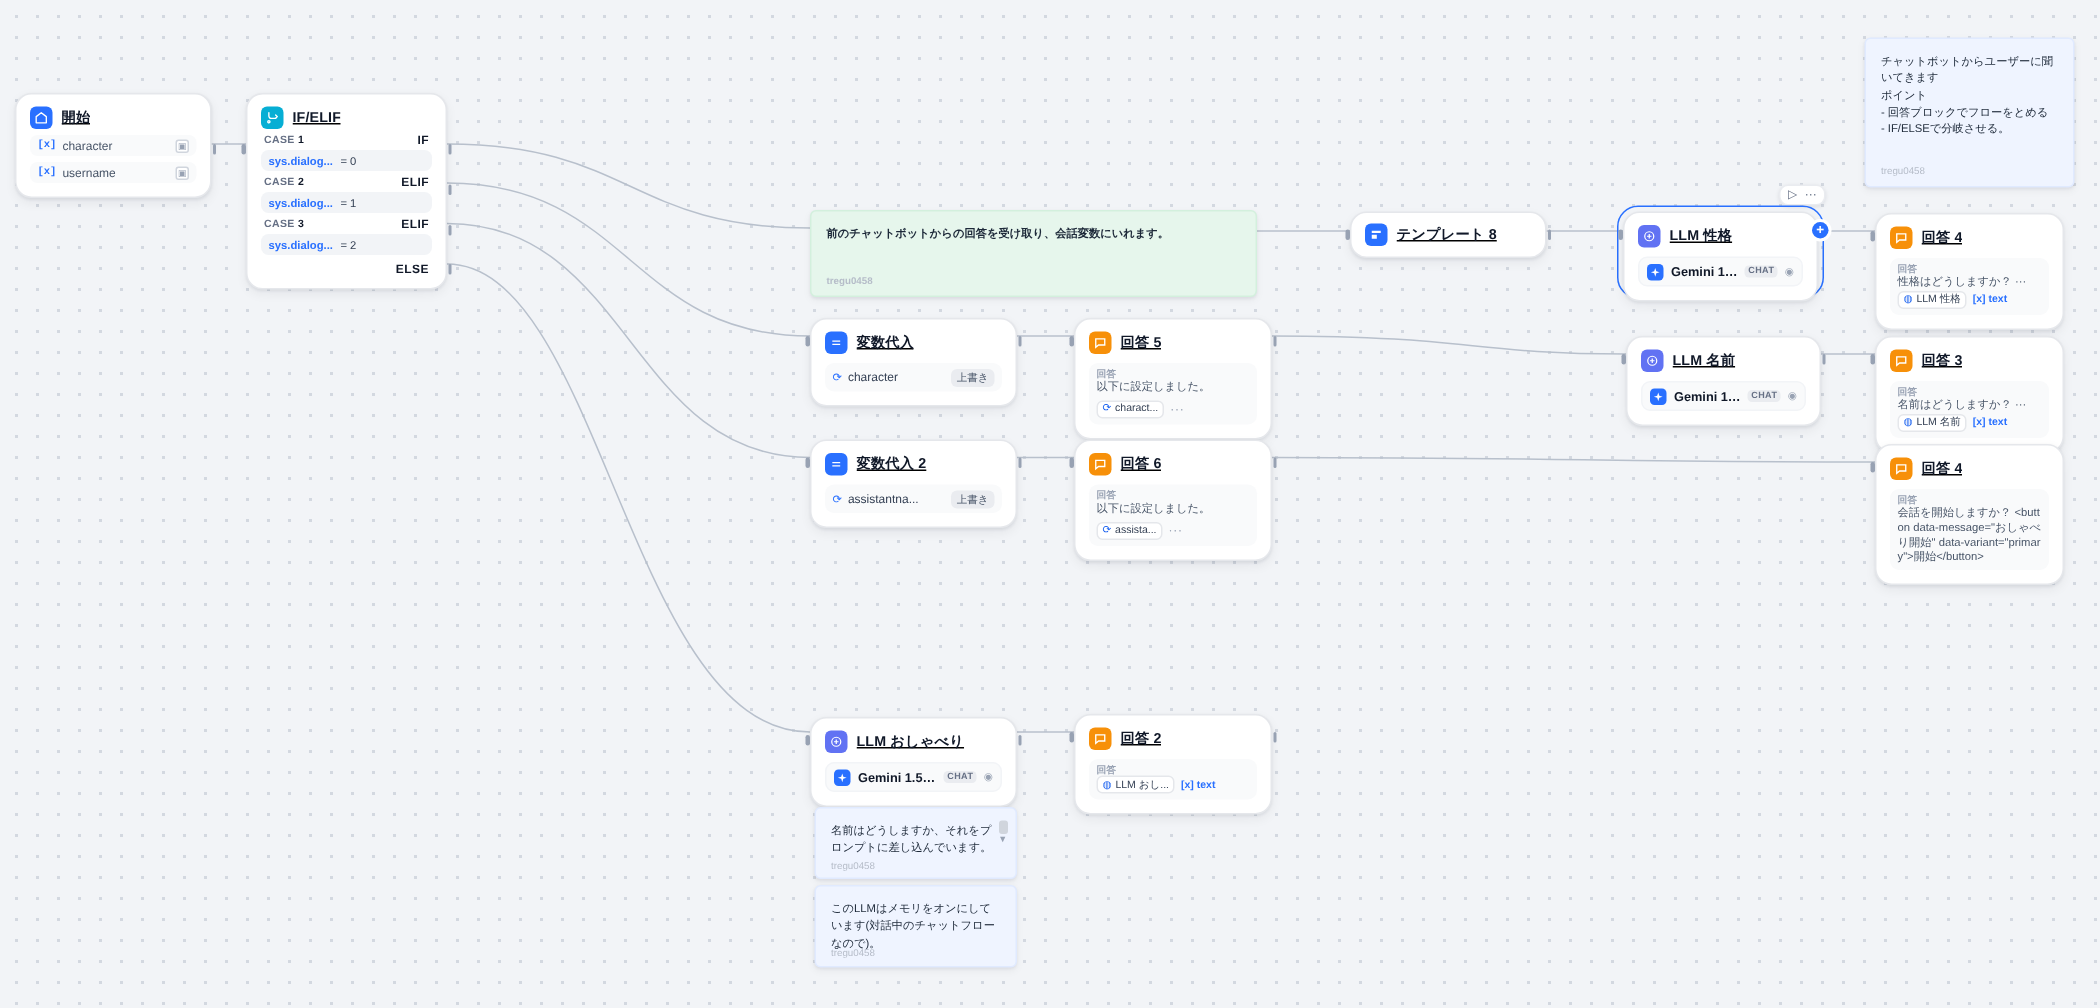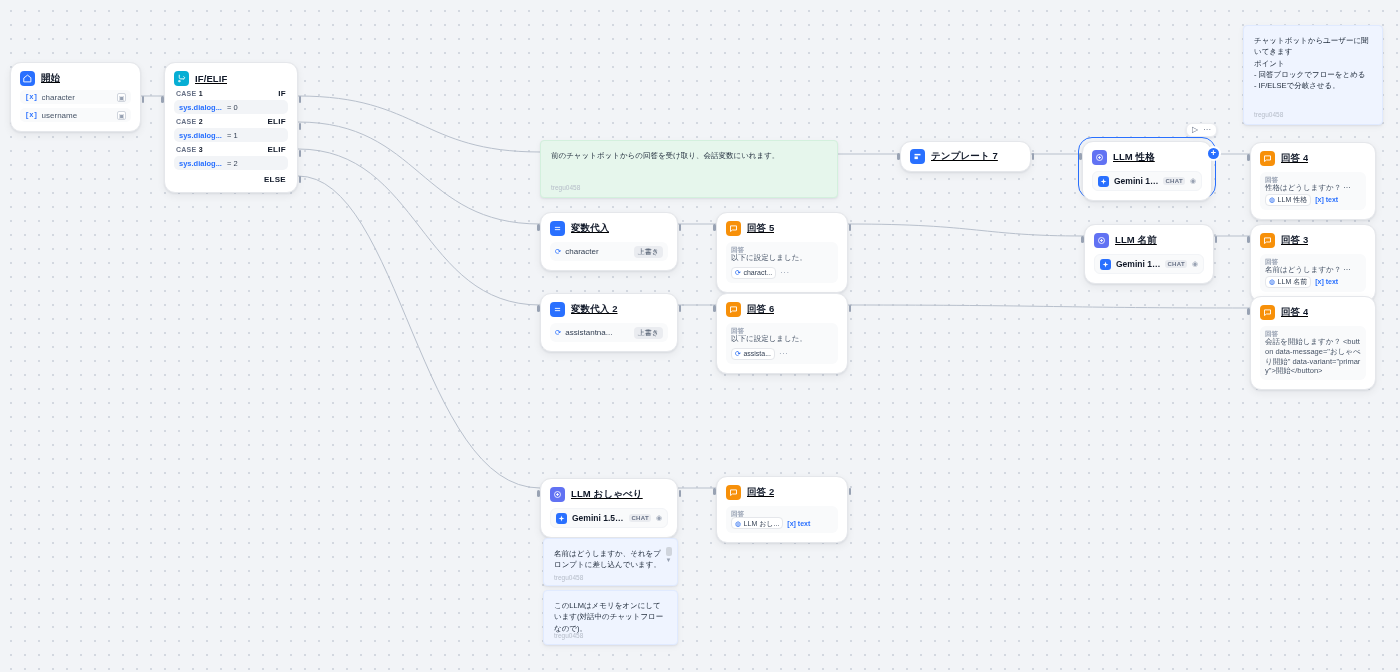--- a/index.html
+++ b/index.html
@@ -131,21 +131,21 @@
   }
   .mini-ico { color: #2970ff; font-size: 7.5px; }
 
   
   .note {
     position: absolute; border-radius: 4px;
     box-shadow: 0 1px 2px rgba(16,24,40,.06), 0 2px 6px rgba(16,24,40,.05);
     padding: 9px 10px 8px 10px; overflow: hidden;
   }
   .note-blue  { background: #eff4ff; border: 1px solid #e0eaff; }
-  .note-green { background: #e6f6ec; border: 1px solid #d3f0dd; }
+  .note-green { background: #e6f6ec; border: 1px solid #d3f0dd; font-weight: bold; }
   .note-text { font-size: 7.5px; color: #1d2939; line-height: 1.5; white-space: pre-line; }
   .note-meta { font-size: 6.5px; color: #b6bdc9; margin-top: 8px; }
   .note-scroll {
     position: absolute; right: 5px; top: 8px; width: 7px; height: 22px;
     display: flex; flex-direction: column; align-items: center; gap: 1px;
     color: #98a2b3; font-size: 6px;
   }
   .note-scroll .bar { width: 6px; height: 9px; background: #d0d5dd; border-radius: 2px; }
 
   
@@ -295,21 +295,21 @@
   </div>
 
   <div class="node" style="left:900px; top:141px; width:131px; padding:7px 9px;">
     <div class="node-head">
       <div class="node-ico ic-tmpl">
         <svg width="9" height="9" viewBox="0 0 24 24" fill="#fff">
             <path d="M4 5h16v4H4z"></path>
             <path d="M4 12h9v7H4z"></path>
           </svg>
       </div>
-      <div class="node-title">テンプレート 7</div>
+      <div class="node-title">テンプレート 8</div>
     </div>
     <div class="port port-l" style="top:11px;"></div>
     <div class="port port-r" style="top:11px;"></div>
   </div>
 
   <div class="node-toolbar" style="left:1186px; top:123px;">
     <span>▷</span>
     <span>···</span>
   </div>
   <div class="selected-ring" style="left:1078px; top:137px; width:138px; height:62px;"></div>

